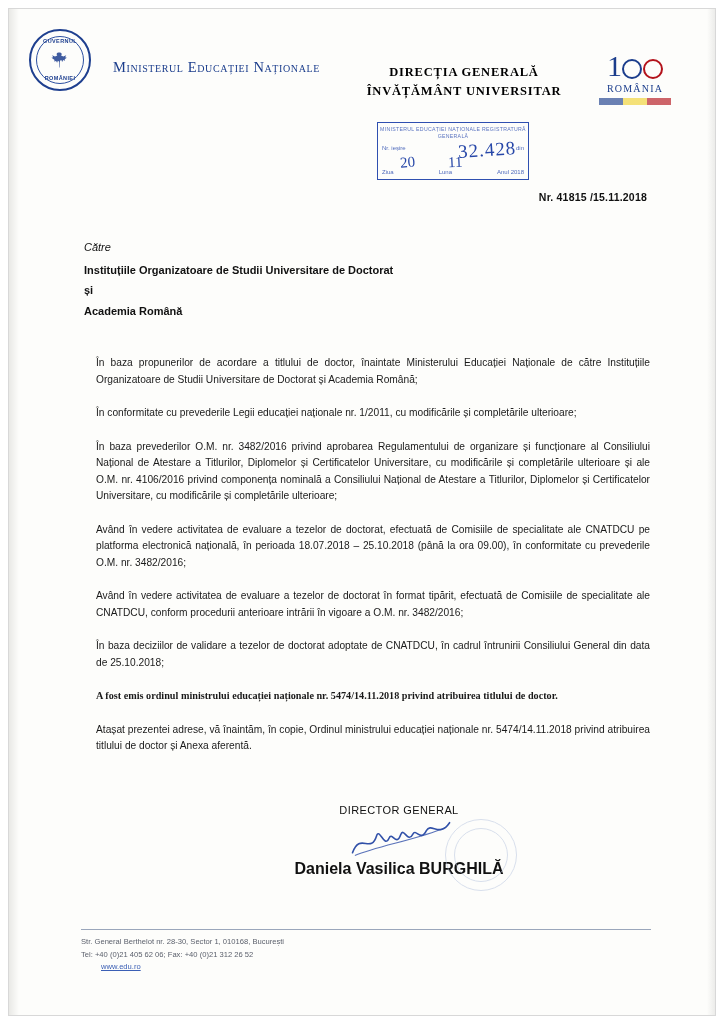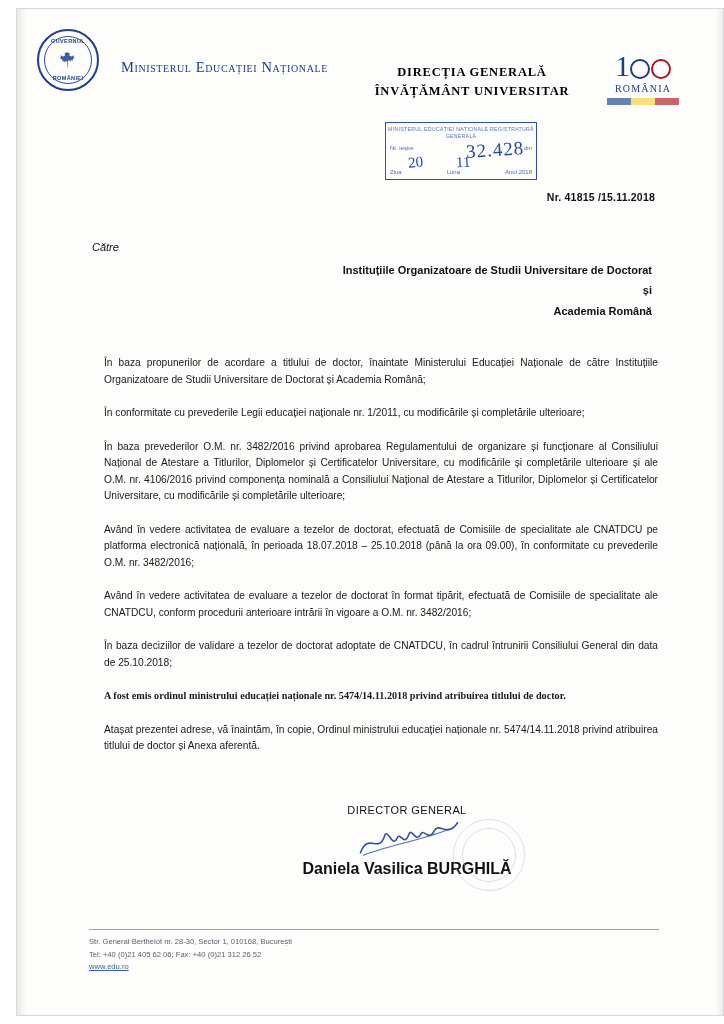--- a/index.html
+++ b/index.html
@@ -11,21 +11,21 @@
   body {
     width: 724px;
     height: 1024px;
     position: relative;
     font-family: "Liberation Sans", sans-serif;
     color: #1b1b1b;
     overflow: hidden;
   }
   .page {
     position: absolute;
-    left: 16px;
+    left: 8px;
     top: 8px;
     width: 708px;
     height: 1008px;
     background: #fdfdfb;
     border: 1px solid #d8d8d8;
     overflow: hidden;
   }
   
   .page:before {
     content: "";
@@ -233,21 +233,21 @@
     top: 232px;
     font-size: 11px;
     font-style: italic;
     color: #111;
   }
   .addressee {
     position: absolute;
     left: 75px;
     top: 251px;
     width: 560px;
-    text-align: right;
+    text-align: left;
     font-size: 11px;
     font-weight: bold;
     line-height: 1.85;
     color: #111;
   }
   .addressee .conj {
     font-weight: bold;
   }
 
   
@@ -335,20 +335,21 @@
     left: 72px;
     top: 927px;
     width: 580px;
     font-size: 7.6px;
     line-height: 1.65;
     color: #5a5f6b;
   }
   .footer .link {
     color: #3b5fb5;
     text-decoration: underline;
+    margin-left: 20px;
   }
 </style>
 </head>
 <body>
 
 <div class="page">
 
   <div class="header">
 
     <div class="crest">

